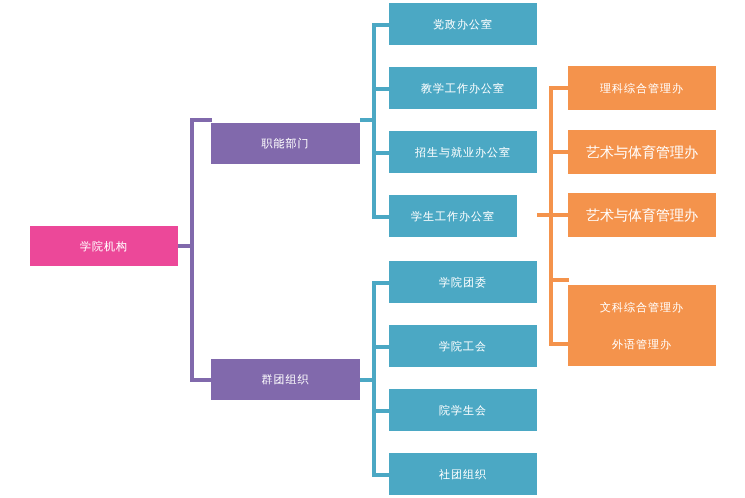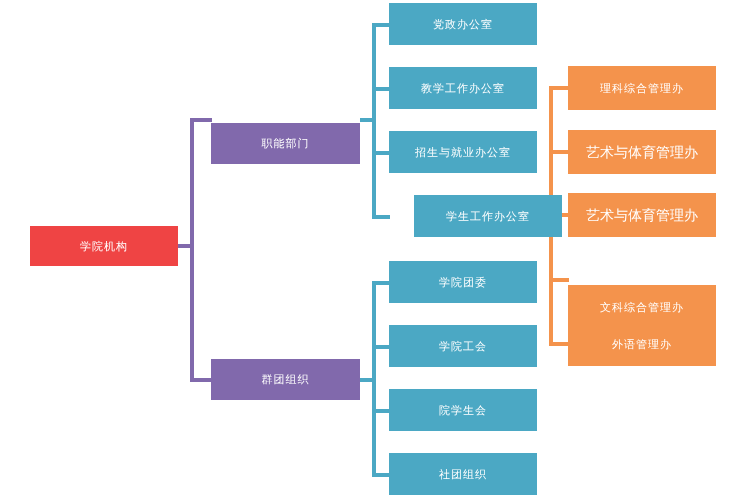--- a/index.html
+++ b/index.html
@@ -22,21 +22,21 @@
     justify-content: center;
     color: #ffffff;
     font-size: 11px;
     letter-spacing: 1px;
     line-height: 1;
     text-align: center;
     box-sizing: border-box;
     white-space: nowrap;
     user-select: none;
   }
-  .node-root   { background: #ef4444; }
+  .node-root   { background: #ec4899; }
   .node-branch { background: #8169ac; }
   .node-leaf   { background: #4ba8c4; }
   .node-sub    { background: #f4934c; }
 
   .node-sub.tight { font-size: 14px; letter-spacing: 0px; }
 
   .conn {
     position: absolute;
   }
   .conn-purple { background: #8169ac; }
@@ -76,21 +76,21 @@
   <div class="conn conn-orange" style="left:549px; top:342px; width:20px; height:4px;"></div>
 
   <div class="node node-root" style="left:30px; top:226px; width:148px; height:40px;">学院机构</div>
 
   <div class="node node-branch" style="left:211px; top:99px; width:149px; height:41px;margin-top:24px;">职能部门</div>
   <div class="node node-branch" style="left:211px; top:359px; width:149px; height:41px;">群团组织</div>
 
   <div class="node node-leaf" style="left:389px; top:3px; width:148px; height:42px;">党政办公室</div>
   <div class="node node-leaf" style="left:389px; top:67px; width:148px; height:42px;">教学工作办公室</div>
   <div class="node node-leaf" style="left:389px; top:131px; width:148px; height:42px;">招生与就业办公室</div>
-  <div class="node node-leaf" style="left:389px; top:195px; width:148px; height:42px;margin-left:25px;">学生工作办公室</div>
+  <div class="node node-leaf" style="left:389px; top:195px; width:128px; height:42px;">学生工作办公室</div>
 
   <div class="node node-leaf" style="left:389px; top:261px; width:148px; height:42px;">学院团委</div>
   <div class="node node-leaf" style="left:389px; top:325px; width:148px; height:42px;">学院工会</div>
   <div class="node node-leaf" style="left:389px; top:389px; width:148px; height:42px;">院学生会</div>
   <div class="node node-leaf" style="left:389px; top:453px; width:148px; height:42px;">社团组织</div>
 
   <div class="node node-sub" style="left:568px; top:66px; width:148px; height:44px;">理科综合管理办</div>
   <div class="node node-sub tight" style="left:568px; top:130px; width:148px; height:44px;">艺术与体育管理办</div>
   <div class="node node-sub tight" style="left:568px; top:193px; width:148px; height:44px;">艺术与体育管理办</div>
   <div class="node node-sub" style="left:568px; top:258px; width:148px; height:44px;margin-top:27px;">文科综合管理办</div>

